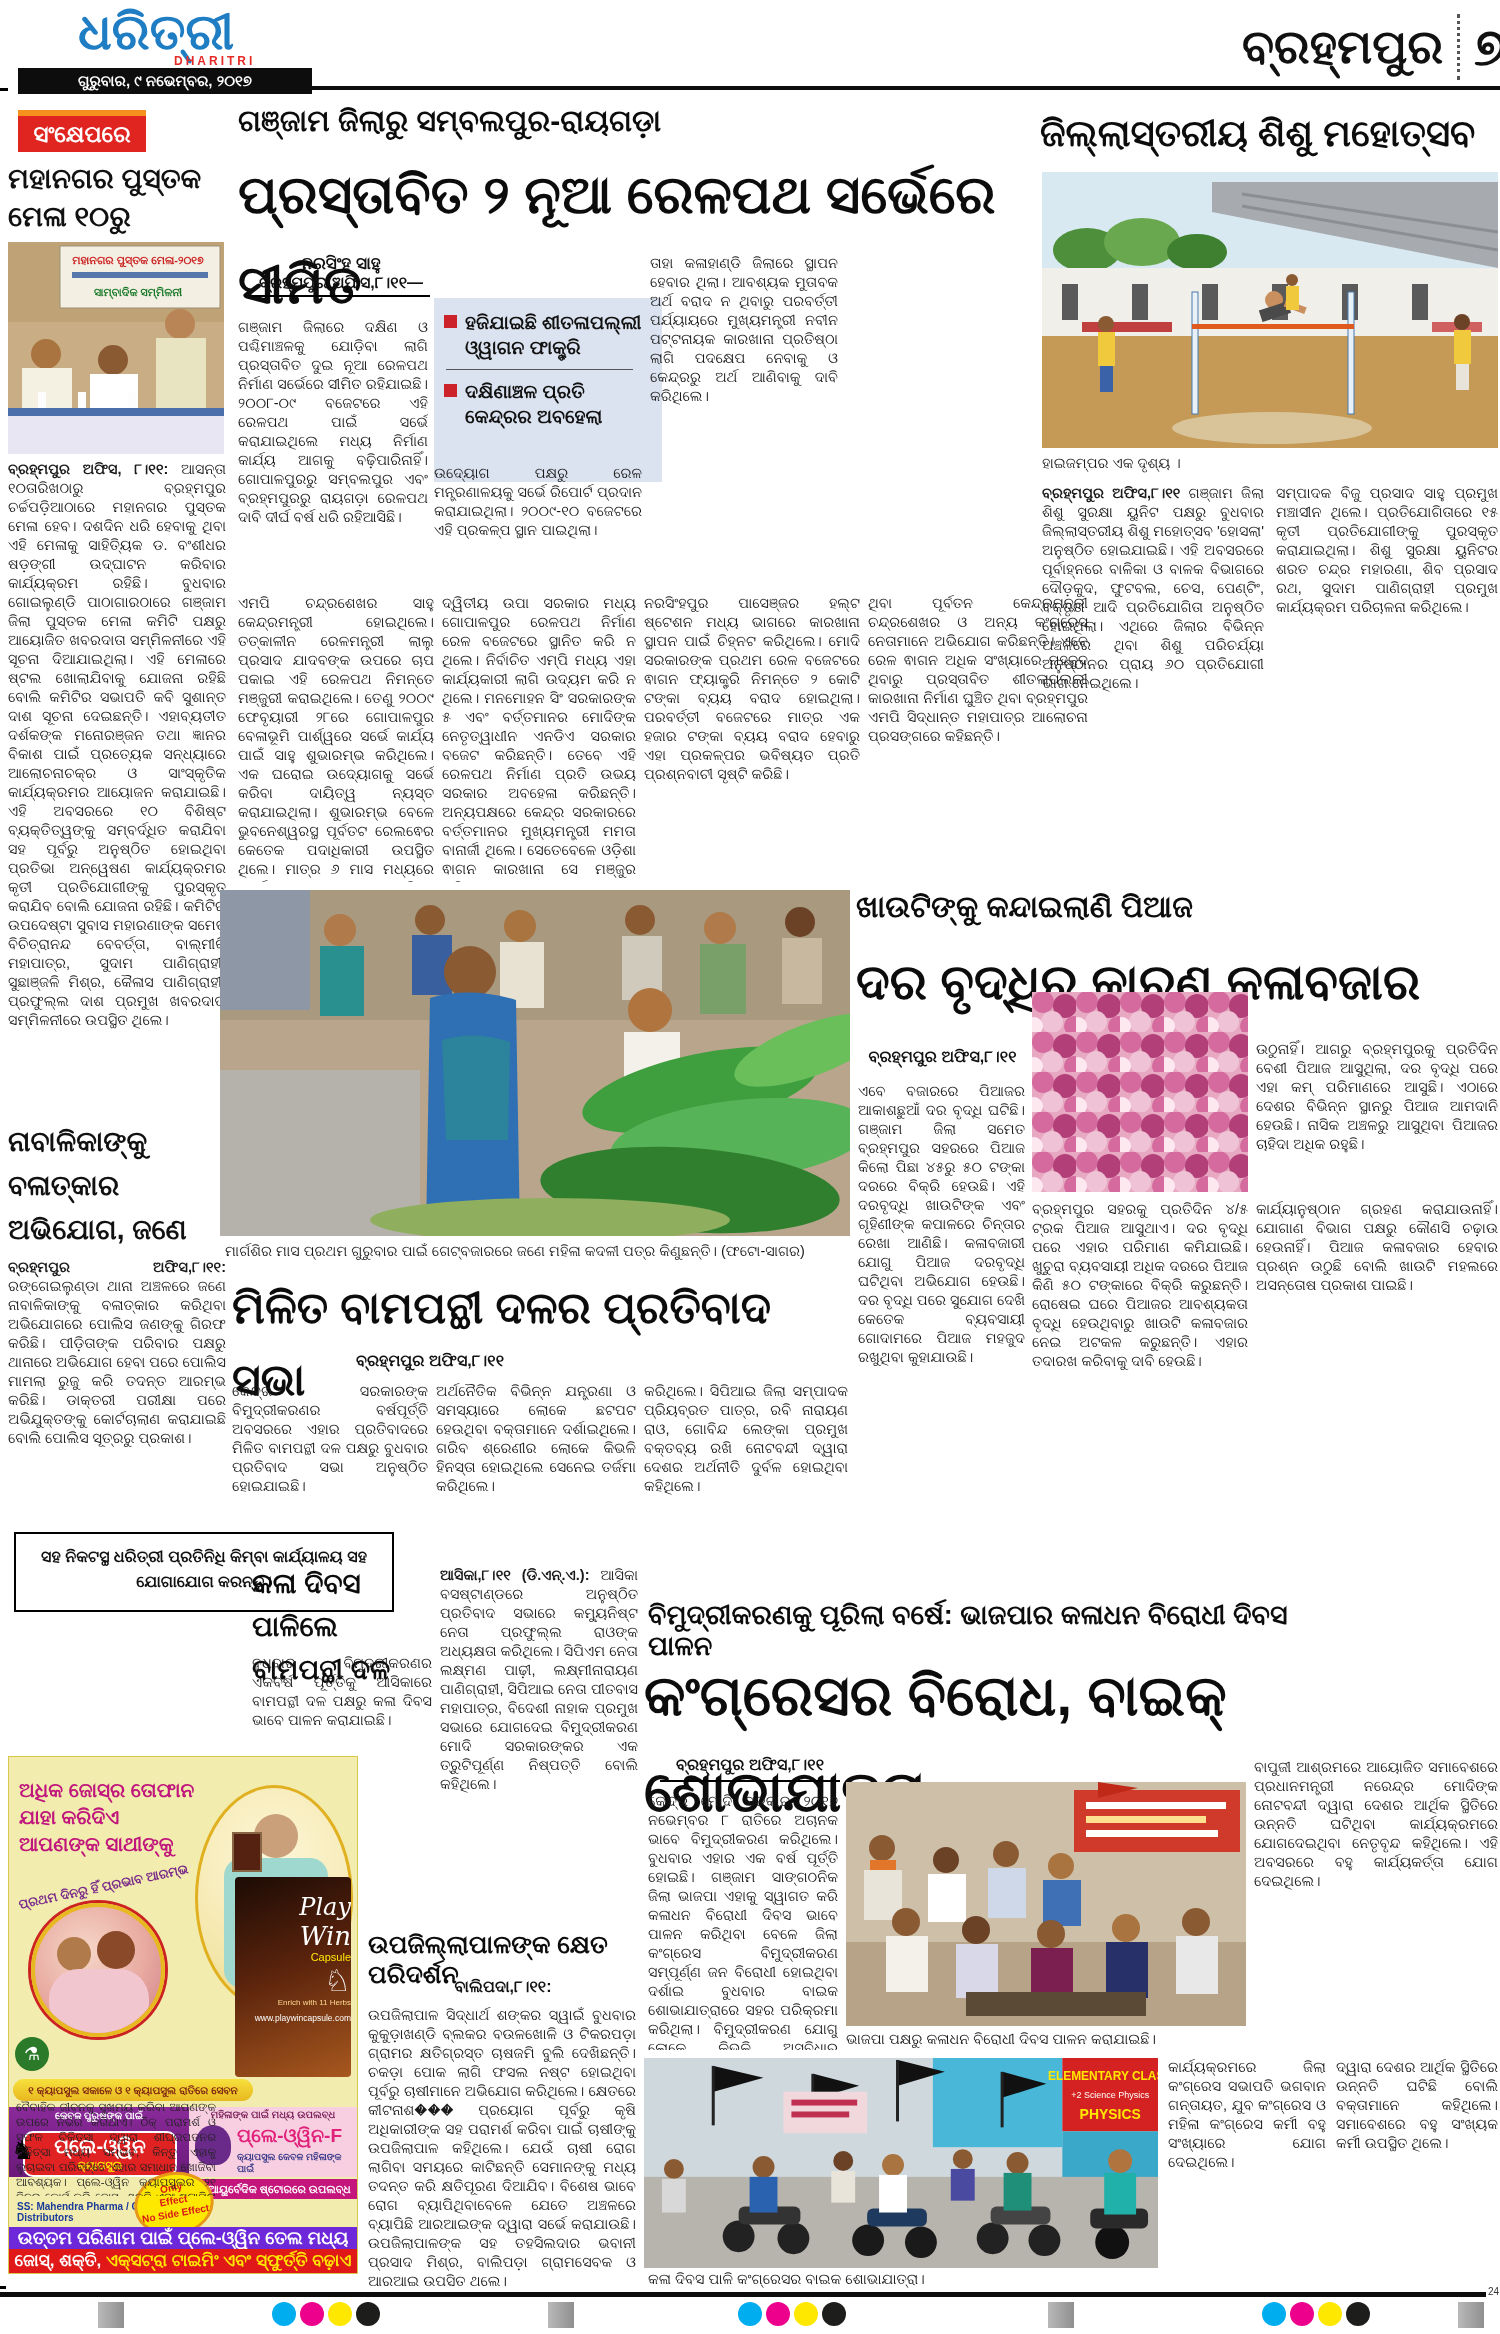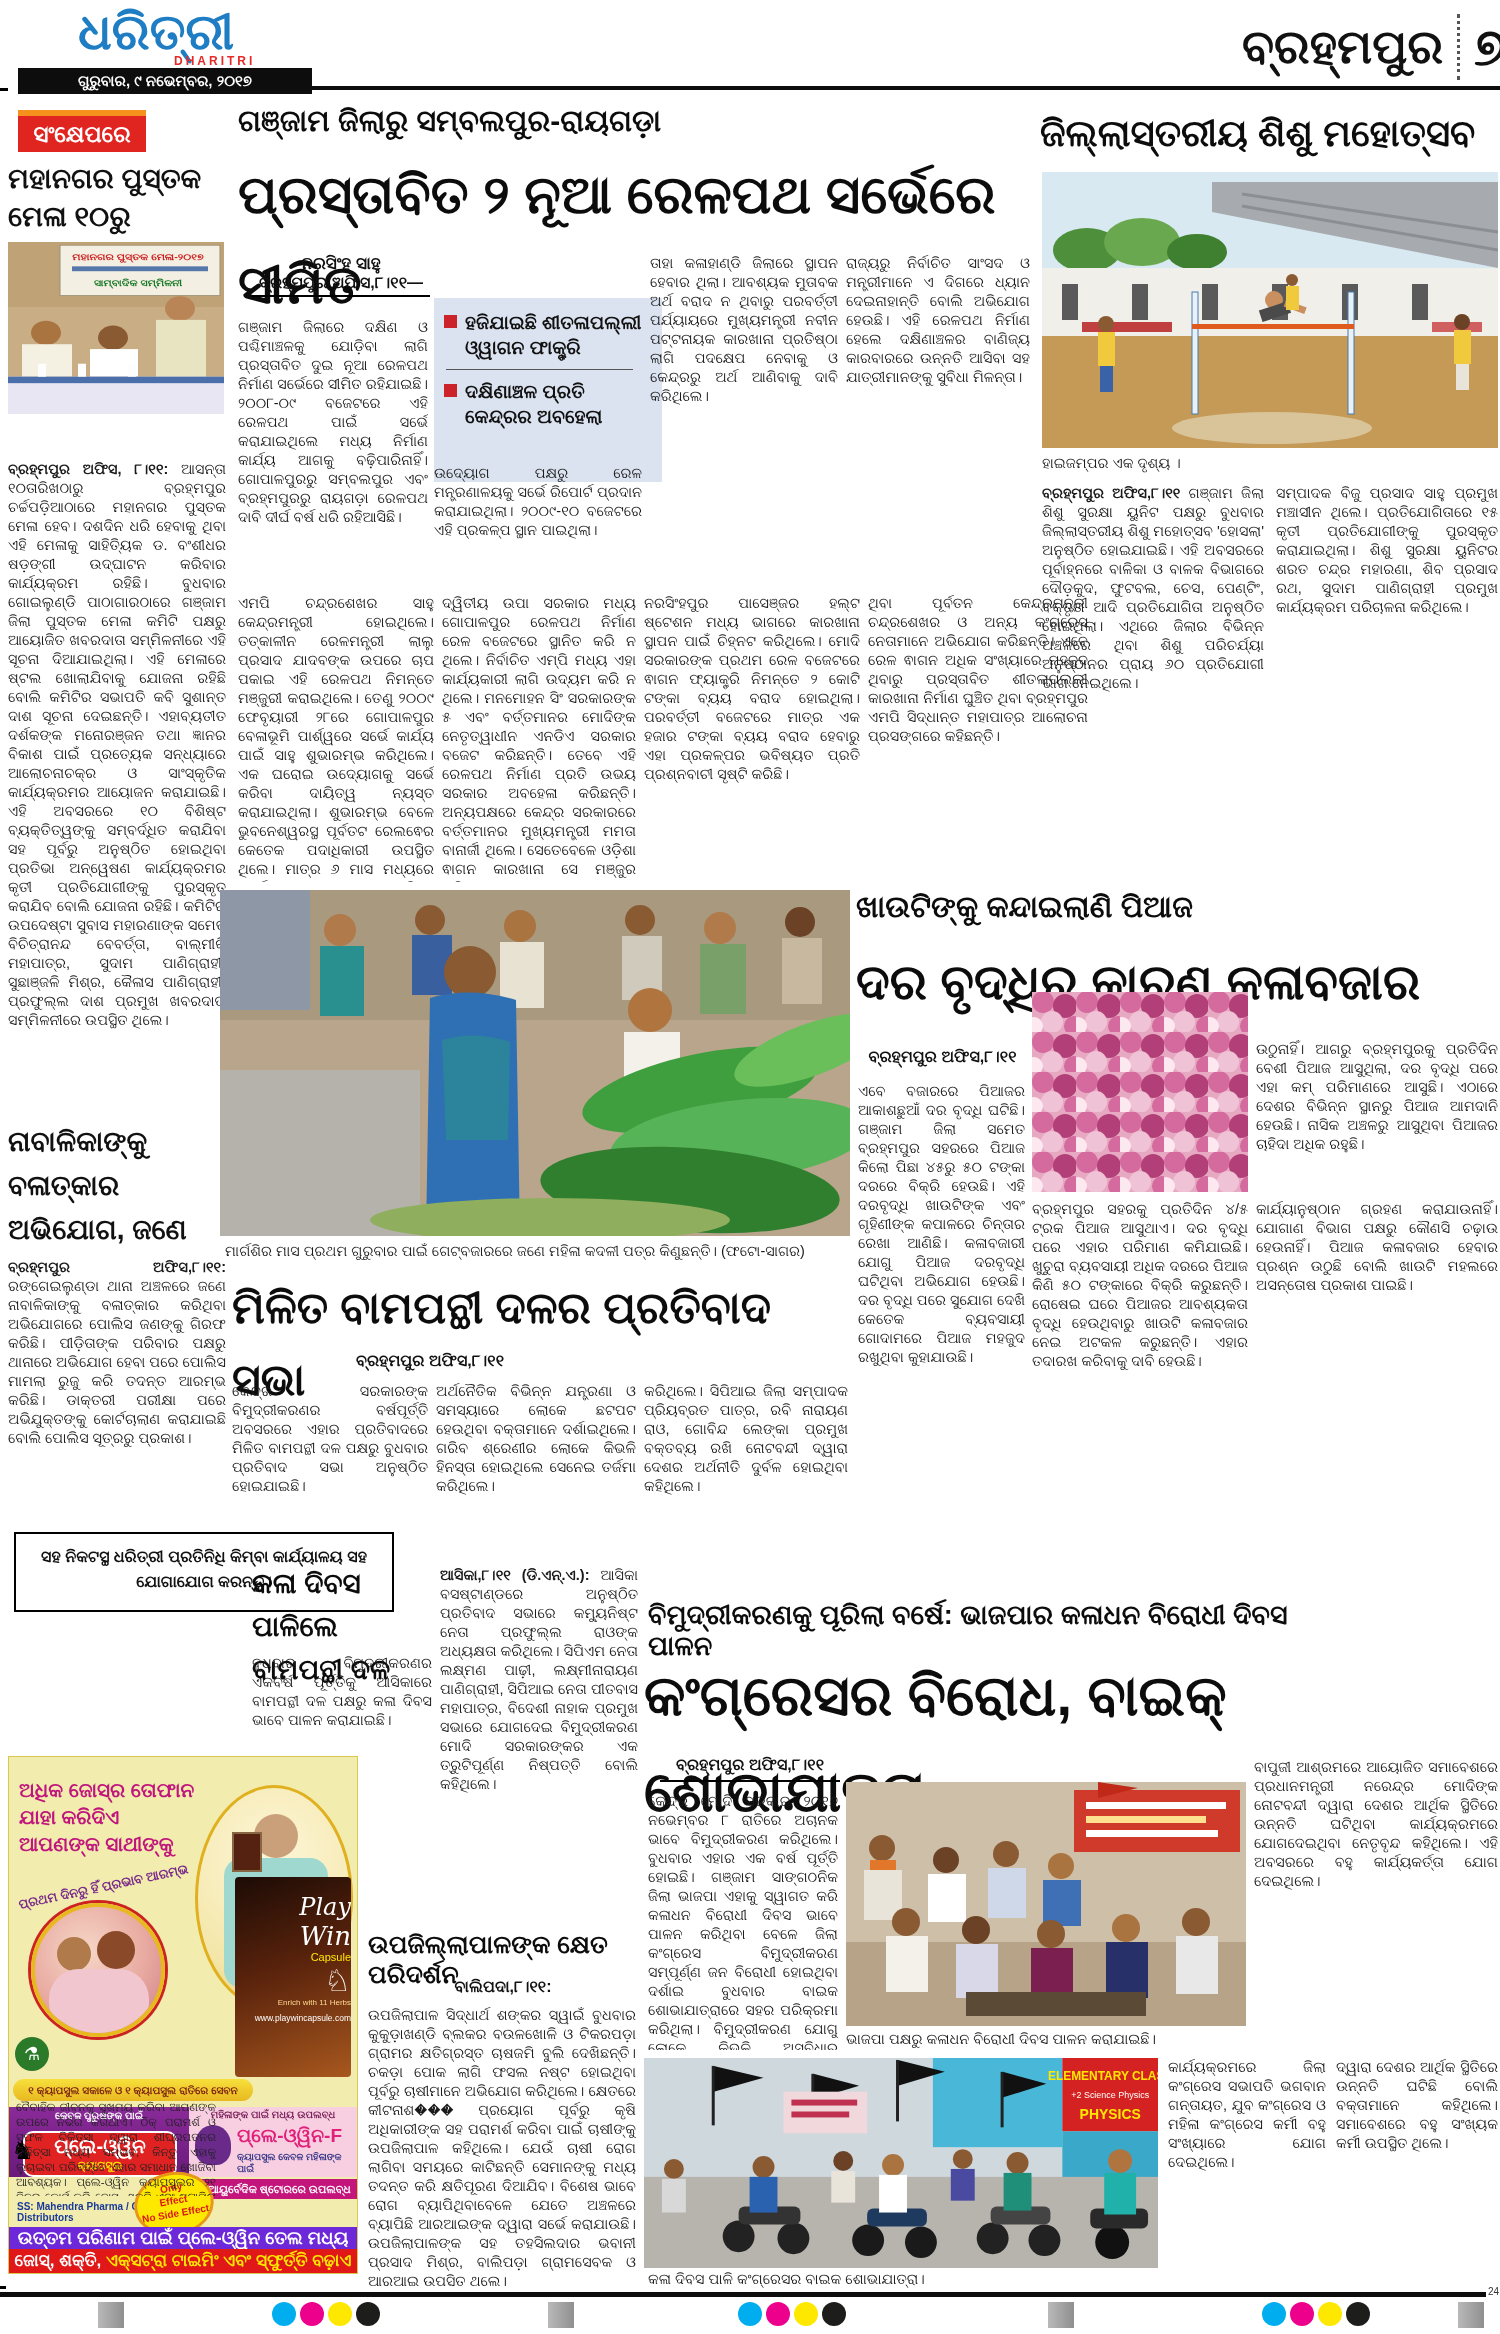--- a/index.html
+++ b/index.html
@@ -73,21 +73,21 @@
     <div id="edition-name">ବ୍ରହ୍ମପୁର</div>
     <div id="edition-sep"></div>
     <div id="page-num">୭</div>
   </div>
 
   <div id="brief-orange" class="abs" style="left:18px;top:110px;width:128px;height:6px;"></div>
   <div id="brief-label" class="abs" style="left:18px;top:116px;width:128px;height:36px;">ସଂକ୍ଷେପରେ</div>
 
   <div class="brief-h abs" style="left:8px;top:160px;width:218px;height:78px;font-size:28px;line-height:38px;">ମହାନଗର ପୁସ୍ତକ ମେଳା ୧୦ରୁ</div>
 
-  <div class="photo abs" style="left:8px;top:242px;width:216px;height:172px;">
+  <div class="photo abs" style="left:8px;top:242px;width:216px;height:212px;">
     <svg viewBox="0 0 216 212" preserveAspectRatio="none">
       <rect width="216" height="212" fill="#c9ad85"></rect>
       <rect width="216" height="80" fill="#bfa275"></rect>
       <rect x="52" y="4" width="160" height="62" fill="#f3efe2" stroke="#9a8f77"></rect>
       <text x="130" y="22" font-size="11" fill="#cc2222" text-anchor="middle" font-weight="bold">ମହାନଗର ପୁସ୍ତକ ମେଳା-୨୦୧୭</text>
       <rect x="64" y="30" width="136" height="6" fill="#5577aa"></rect>
       <text x="130" y="54" font-size="11" fill="#1a7a2a" text-anchor="middle" font-weight="bold">ସାମ୍ବାଦିକ ସମ୍ମିଳନୀ</text>
       <circle cx="38" cy="112" r="15" fill="#a9743f"></circle>
       <rect x="14" y="126" width="50" height="40" fill="#f4f1e2"></rect>
       <circle cx="105" cy="118" r="15" fill="#8a5a33"></circle>
@@ -131,21 +131,20 @@
     <div class="div"></div>
     <div class="item">
       <span class="sq"></span>
       <span>ଦକ୍ଷିଣାଞ୍ଚଳ ପ୍ରତି କେନ୍ଦ୍ରର ଅବହେଲା</span>
     </div>
   </div>
 
   <div class="body-col abs" style="left:238px;top:318px;width:190px;height:268px;">ଗଞ୍ଜାମ ଜିଲାରେ ଦକ୍ଷିଣ ଓ ପଶ୍ଚିମାଞ୍ଚଳକୁ ଯୋଡ଼ିବା ଲାଗି ପ୍ରସ୍ତାବିତ ଦୁଇ ନୂଆ ରେଳପଥ ନିର୍ମାଣ ସର୍ଭେରେ ସୀମିତ ରହିଯାଇଛି। ୨୦୦୮-୦୯ ବଜେଟରେ ଏହି ରେଳପଥ ପାଇଁ ସର୍ଭେ କରାଯାଇଥିଲେ ମଧ୍ୟ ନିର୍ମାଣ କାର୍ଯ୍ୟ ଆଗକୁ ବଢ଼ିପାରିନାହିଁ। ଗୋପାଳପୁରରୁ ସମ୍ବଲପୁର ଏବଂ ବ୍ରହ୍ମପୁରରୁ ରାୟଗଡ଼ା ରେଳପଥ ଦାବି ଦୀର୍ଘ ବର୍ଷ ଧରି ରହିଆସିଛି।</div>
   <div class="body-col abs" style="left:434px;top:464px;width:208px;height:122px;">ଉଦ୍ୟୋଗ ପକ୍ଷରୁ ରେଳ ମନ୍ତ୍ରଣାଳୟକୁ ସର୍ଭେ ରିପୋର୍ଟ ପ୍ରଦାନ କରାଯାଇଥିଲା। ୨୦୦୯-୧୦ ବଜେଟରେ ଏହି ପ୍ରକଳ୍ପ ସ୍ଥାନ ପାଇଥିଲା।</div>
   <div class="body-col abs" style="left:650px;top:254px;width:188px;height:332px;">ତାହା କଳାହାଣ୍ଡି ଜିଲାରେ ସ୍ଥାପନ ହେବାର ଥିଲା। ଆବଶ୍ୟକ ମୁତାବକ ଅର୍ଥ ବରାଦ ନ ଥିବାରୁ ପରବର୍ତ୍ତୀ ପର୍ଯ୍ୟାୟରେ ମୁଖ୍ୟମନ୍ତ୍ରୀ ନବୀନ ପଟ୍ଟନାୟକ କାରଖାନା ପ୍ରତିଷ୍ଠା ଲାଗି ପଦକ୍ଷେପ ନେବାକୁ ଓ କେନ୍ଦ୍ରରୁ ଅର୍ଥ ଆଣିବାକୁ ଦାବି କରିଥିଲେ।</div>
-  <div class="body-col abs" style="left:846px;top:254px;width:184px;height:332px;">ରାଜ୍ୟରୁ ନିର୍ବାଚିତ ସାଂସଦ ଓ ମନ୍ତ୍ରୀମାନେ ଏ ଦିଗରେ ଧ୍ୟାନ ଦେଇନାହାନ୍ତି ବୋଲି ଅଭିଯୋଗ ହେଉଛି। ଏହି ରେଳପଥ ନିର୍ମାଣ ହେଲେ ଦକ୍ଷିଣାଞ୍ଚଳର ବାଣିଜ୍ୟ କାରବାରରେ ଉନ୍ନତି ଆସିବା ସହ ଯାତ୍ରୀମାନଙ୍କୁ ସୁବିଧା ମିଳନ୍ତା।</div>
 
   <div class="body-col abs" style="left:238px;top:594px;width:196px;height:288px;">ଏମପି ଚନ୍ଦ୍ରଶେଖର ସାହୁ କେନ୍ଦ୍ରମନ୍ତ୍ରୀ ହୋଇଥିଲେ। ତତ୍କାଳୀନ ରେଳମନ୍ତ୍ରୀ ଲାଲୁ ପ୍ରସାଦ ଯାଦବଙ୍କ ଉପରେ ଚାପ ପକାଇ ଏହି ରେଳପଥ ନିମନ୍ତେ ମଞ୍ଜୁରୀ କରାଇଥିଲେ। ତେଣୁ ୨୦୦୯ ଫେବୃୟାରୀ ୨୮ରେ ଗୋପାଳପୁର ବେଳାଭୂମି ପାର୍ଶ୍ୱରେ ସର୍ଭେ କାର୍ଯ୍ୟ ପାଇଁ ସାହୁ ଶୁଭାରମ୍ଭ କରିଥିଲେ। ଏକ ଘରୋଇ ଉଦ୍ୟୋଗକୁ ସର୍ଭେ କରିବା ଦାୟିତ୍ୱ ନ୍ୟସ୍ତ କରାଯାଇଥିଲା। ଶୁଭାରମ୍ଭ ବେଳେ ଭୁବନେଶ୍ୱରସ୍ଥ ପୂର୍ବତଟ ରେଲଵେର କେତେକ ପଦାଧିକାରୀ ଉପସ୍ଥିତ ଥିଲେ। ମାତ୍ର ୬ ମାସ ମଧ୍ୟରେ ସର୍ଭେ ଶେଷ ହୋଇଥିଲା ଏବଂ ସେହି</div>
   <div class="body-col abs" style="left:442px;top:594px;width:194px;height:288px;">ଦ୍ୱିତୀୟ ଉପା ସରକାର ମଧ୍ୟ ଗୋପାଳପୁର ରେଳପଥ ନିର୍ମାଣ ରେଳ ବଜେଟରେ ସ୍ଥାନିତ କରି ନ ଥିଲେ। ନିର୍ବାଚିତ ଏମ୍ପି ମଧ୍ୟ ଏହା କାର୍ଯ୍ୟକାରୀ ଲାଗି ଉଦ୍ୟମ କରି ନ ଥିଲେ। ମନମୋହନ ସିଂ ସରକାରଙ୍କ ୫ ଏବଂ ବର୍ତ୍ତମାନର ମୋଦିଙ୍କ ନେତୃତ୍ୱାଧୀନ ଏନଡିଏ ସରକାର ବଜେଟ କରିଛନ୍ତି। ତେବେ ଏହି ରେଳପଥ ନିର୍ମାଣ ପ୍ରତି ଉଭୟ ସରକାର ଅବହେଳା କରିଛନ୍ତି। ଅନ୍ୟପକ୍ଷରେ କେନ୍ଦ୍ର ସରକାରରେ ବର୍ତ୍ତମାନର ମୁଖ୍ୟମନ୍ତ୍ରୀ ମମତା ବାନାର୍ଜୀ ଥିଲେ। ସେତେବେଳେ ଓଡ଼ିଶା ଵାଗନ କାରଖାନା ସେ ମଞ୍ଜୁର କରିଥିଲେ।</div>
   <div class="body-col abs" style="left:644px;top:594px;width:216px;height:288px;">ନରସିଂହପୁର ପାସେଞ୍ଜର ହଲ୍ଟ ଷ୍ଟେଶନ ମଧ୍ୟ ଭାଗରେ କାରଖାନା ସ୍ଥାପନ ପାଇଁ ଚିହ୍ନଟ କରିଥିଲେ। ମୋଦି ସରକାରଙ୍କ ପ୍ରଥମ ରେଳ ବଜେଟରେ ଵାଗନ ଫ୍ୟାକ୍ଟ୍ରି ନିମନ୍ତେ ୨ କୋଟି ଟଙ୍କା ବ୍ୟୟ ବରାଦ ହୋଇଥିଲା। ପରବର୍ତ୍ତୀ ବଜେଟରେ ମାତ୍ର ଏକ ହଜାର ଟଙ୍କା ବ୍ୟୟ ବରାଦ ହେବାରୁ ଏହା ପ୍ରକଳ୍ପର ଭବିଷ୍ୟତ ପ୍ରତି ପ୍ରଶ୍ନବାଚୀ ସୃଷ୍ଟି କରିଛି।</div>
   <div class="body-col abs" style="left:868px;top:594px;width:220px;height:288px;">ଥିବା ପୂର୍ବତନ କେନ୍ଦ୍ରମନ୍ତ୍ରୀ ଚନ୍ଦ୍ରଶେଖର ଓ ଅନ୍ୟ କଂଗ୍ରେସ ନେତାମାନେ ଅଭିଯୋଗ କରିଛନ୍ତି। ଏବେ ରେଳ ଵାଗନ ଅଧିକ ସଂଖ୍ୟାରେ ମହଜୁଦ ଥିବାରୁ ପ୍ରସ୍ତାବିତ ଶୀତଳାପଲ୍ଲୀ କାରଖାନା ନିର୍ମାଣ ଘୁଞ୍ଚିତ ଥିବା ବ୍ରହ୍ମପୁର ଏମପି ସିଦ୍ଧାନ୍ତ ମହାପାତ୍ର ଆଲୋଚନା ପ୍ରସଙ୍ଗରେ କହିଛନ୍ତି।</div>
 
   <div class="hl abs" style="left:1040px;top:106px;width:458px;height:58px;font-size:37px;line-height:56px;">ଜିଲ୍ଲାସ୍ତରୀୟ ଶିଶୁ ମହୋତ୍ସବ 'ହୋସଲା'</div>
 
   <div class="photo abs" style="left:1042px;top:172px;width:456px;height:276px;">
     <svg viewBox="0 0 456 276" preserveAspectRatio="none">

